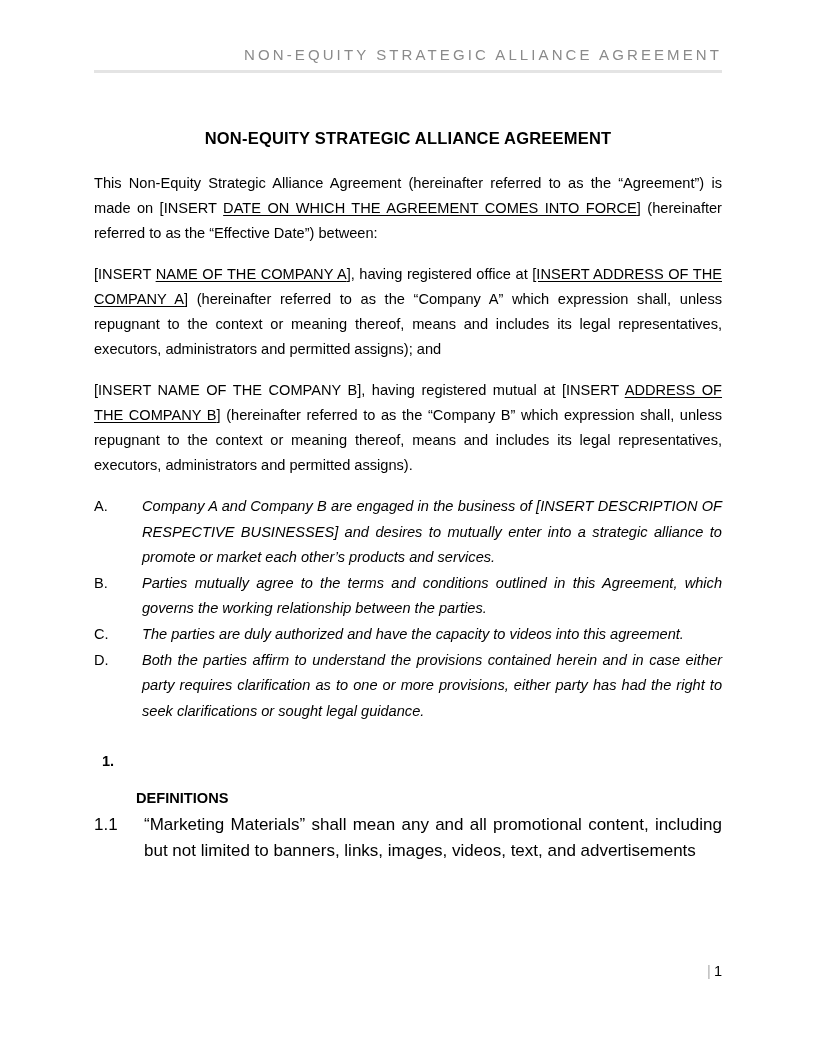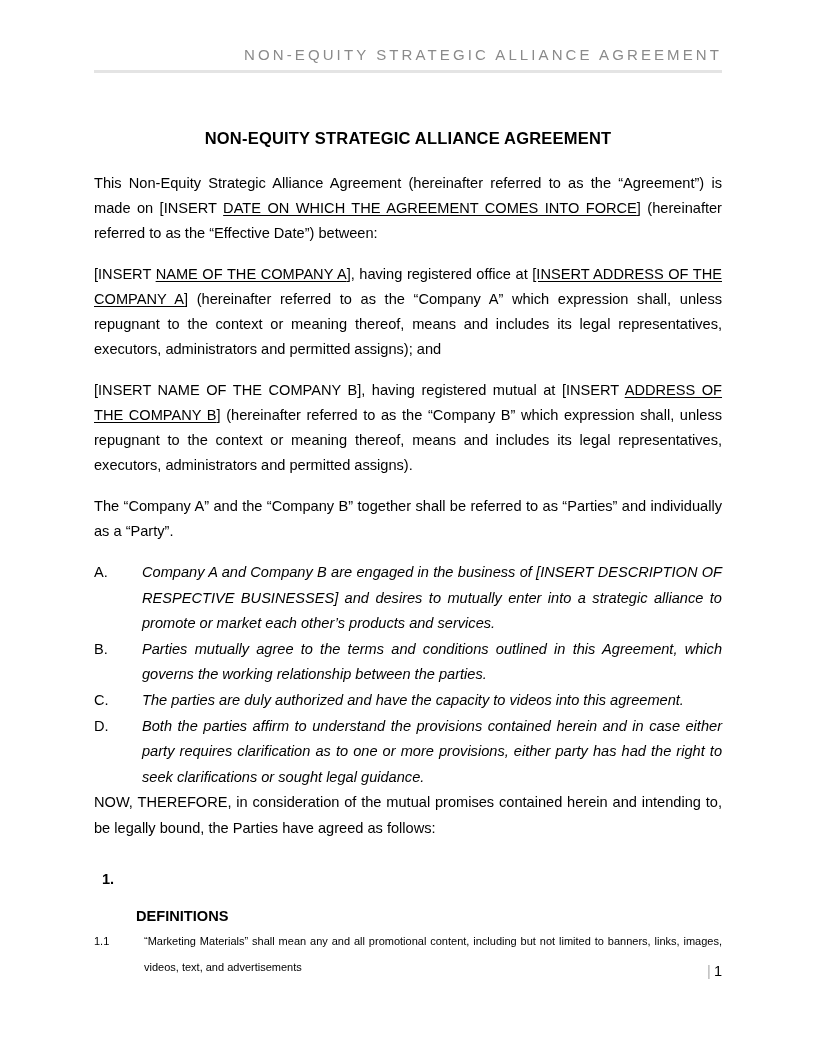--- a/index.html
+++ b/index.html
@@ -119,21 +119,21 @@
     width: 42px;
     flex: 0 0 42px;
     padding-left: 8px;
     box-sizing: border-box;
   }
   .section-heading .sec-title { flex: 1 1 auto; margin-top: 37px; }
 
   .clause-row {
     display: flex;
     align-items: flex-start;
-    font-size: 11px;
+    font-size: 17px;
     line-height: 25.6px;
     justify-content: space-between;
   }
   .clause-num {
     width: 50px;
     flex: 0 0 50px;
   }
   .clause-text {
     flex: 1 1 auto;
     text-align: justify;
@@ -175,42 +175,40 @@
     </p>
 
     <p class="para">
       <span>[INSERT </span><span class="u">NAME OF THE COMPANY A</span><span>], having registered office at </span><span class="u">[INSERT ADDRESS OF THE COMPANY A</span><span>] (hereinafter referred to as the “Company A” which expression shall, unless repugnant to the context or meaning thereof, means and includes its legal representatives, executors, administrators and permitted assigns); and</span>
     </p>
 
     <p class="para">
       <span>[INSERT NAME OF THE COMPANY B], having registered mutual at [INSERT </span><span class="u">ADDRESS OF THE COMPANY B</span><span>] (hereinafter referred to as the “Company B” which expression shall, unless repugnant to the context or meaning thereof, means and includes its legal representatives, executors, administrators and permitted assigns).</span>
     </p>
 
-    <p class="para">The “Company A” and the “Company B” together shall be referred to as “Parties” and individually as a “Party”.</p>
 
     <div class="lettered-list">
       <div class="list-row">
         <div class="list-label">A.</div>
         <div class="list-text">Company A and Company B are engaged in the business of [INSERT DESCRIPTION OF RESPECTIVE BUSINESSES] and desires to mutually enter into a strategic alliance to promote or market each other’s products and services.</div>
       </div>
       <div class="list-row">
         <div class="list-label">B.</div>
         <div class="list-text">Parties mutually agree to the terms and conditions outlined in this Agreement, which governs the working relationship between the parties.</div>
       </div>
       <div class="list-row">
         <div class="list-label">C.</div>
         <div class="list-text">The parties are duly authorized and have the capacity to videos into this agreement.</div>
       </div>
       <div class="list-row">
         <div class="list-label">D.</div>
         <div class="list-text">Both the parties affirm to understand the provisions contained herein and in case either party requires clarification as to one or more provisions, either party has had the right to seek clarifications or sought legal guidance.</div>
       </div>
     </div>
 
-    <p class="now-therefore">NOW, THEREFORE, in consideration of the mutual promises contained herein and intending to, be legally bound, the Parties have agreed as follows:</p>
 
     <div class="section-gap"></div>
 
     <div class="section-heading">
       <div class="sec-num">1.</div>
       <div class="sec-title">DEFINITIONS</div>
     </div>
 
     <div class="clause-row">
       <div class="clause-num">1.1</div>

